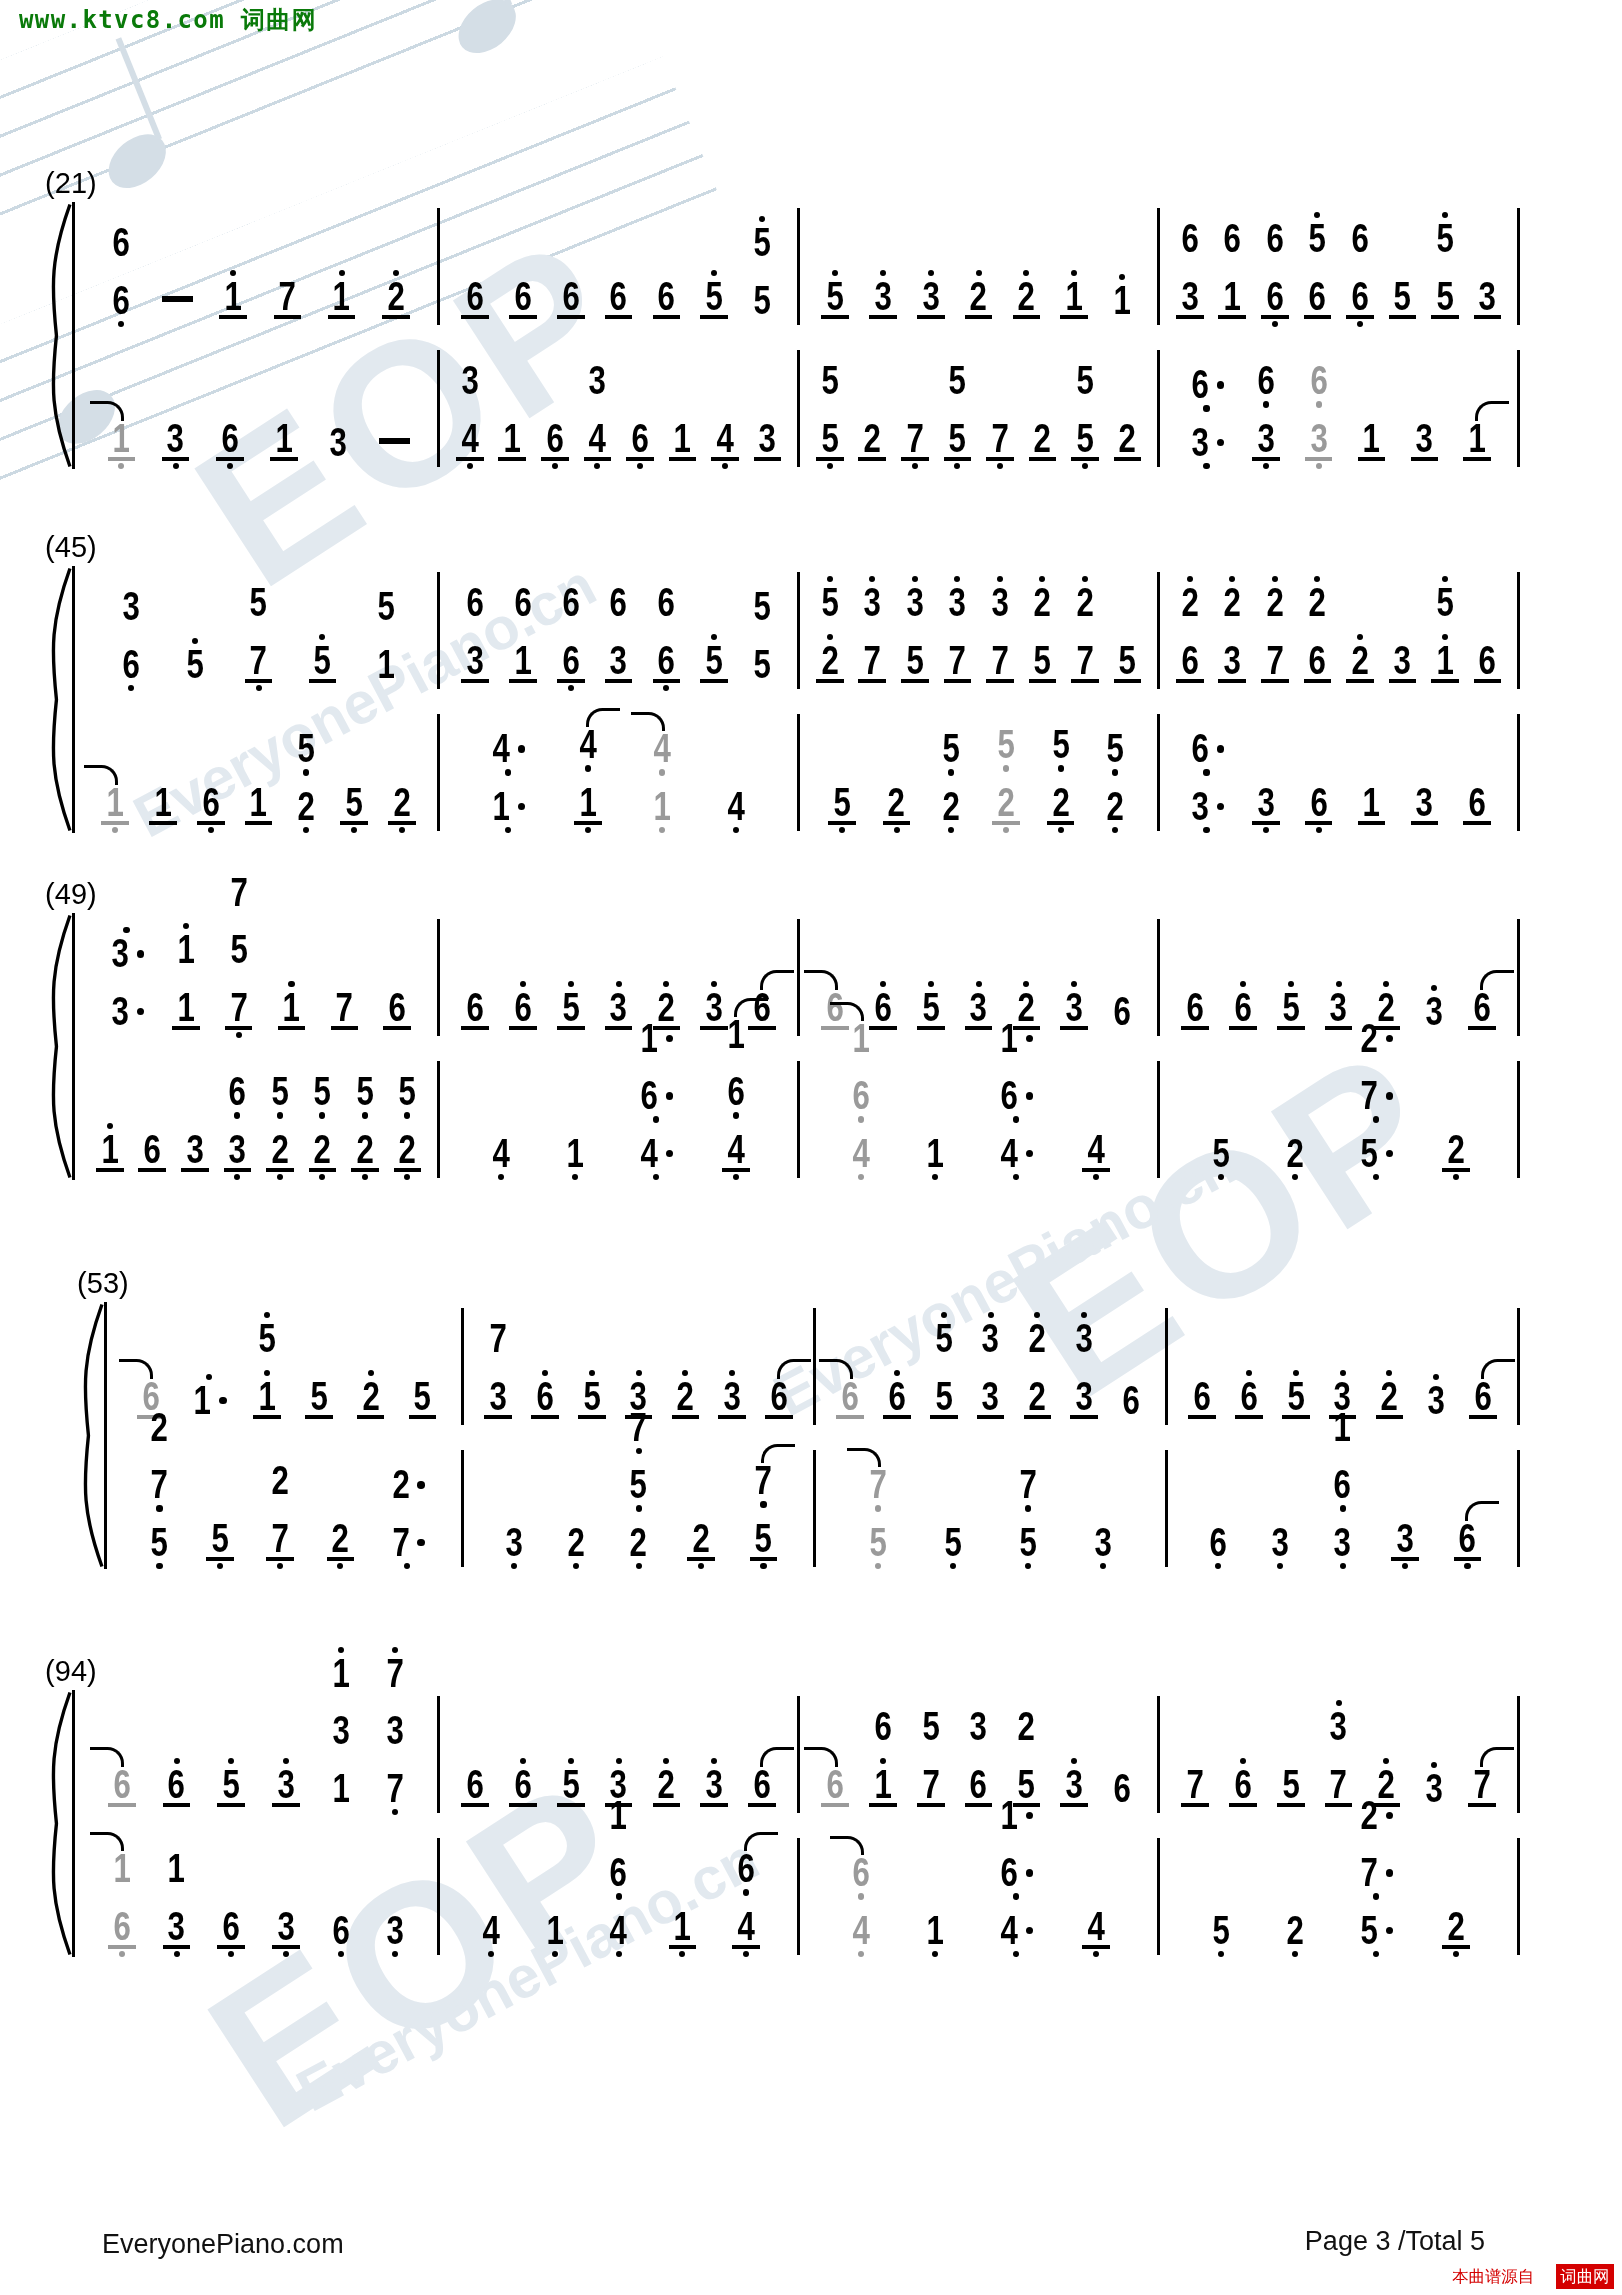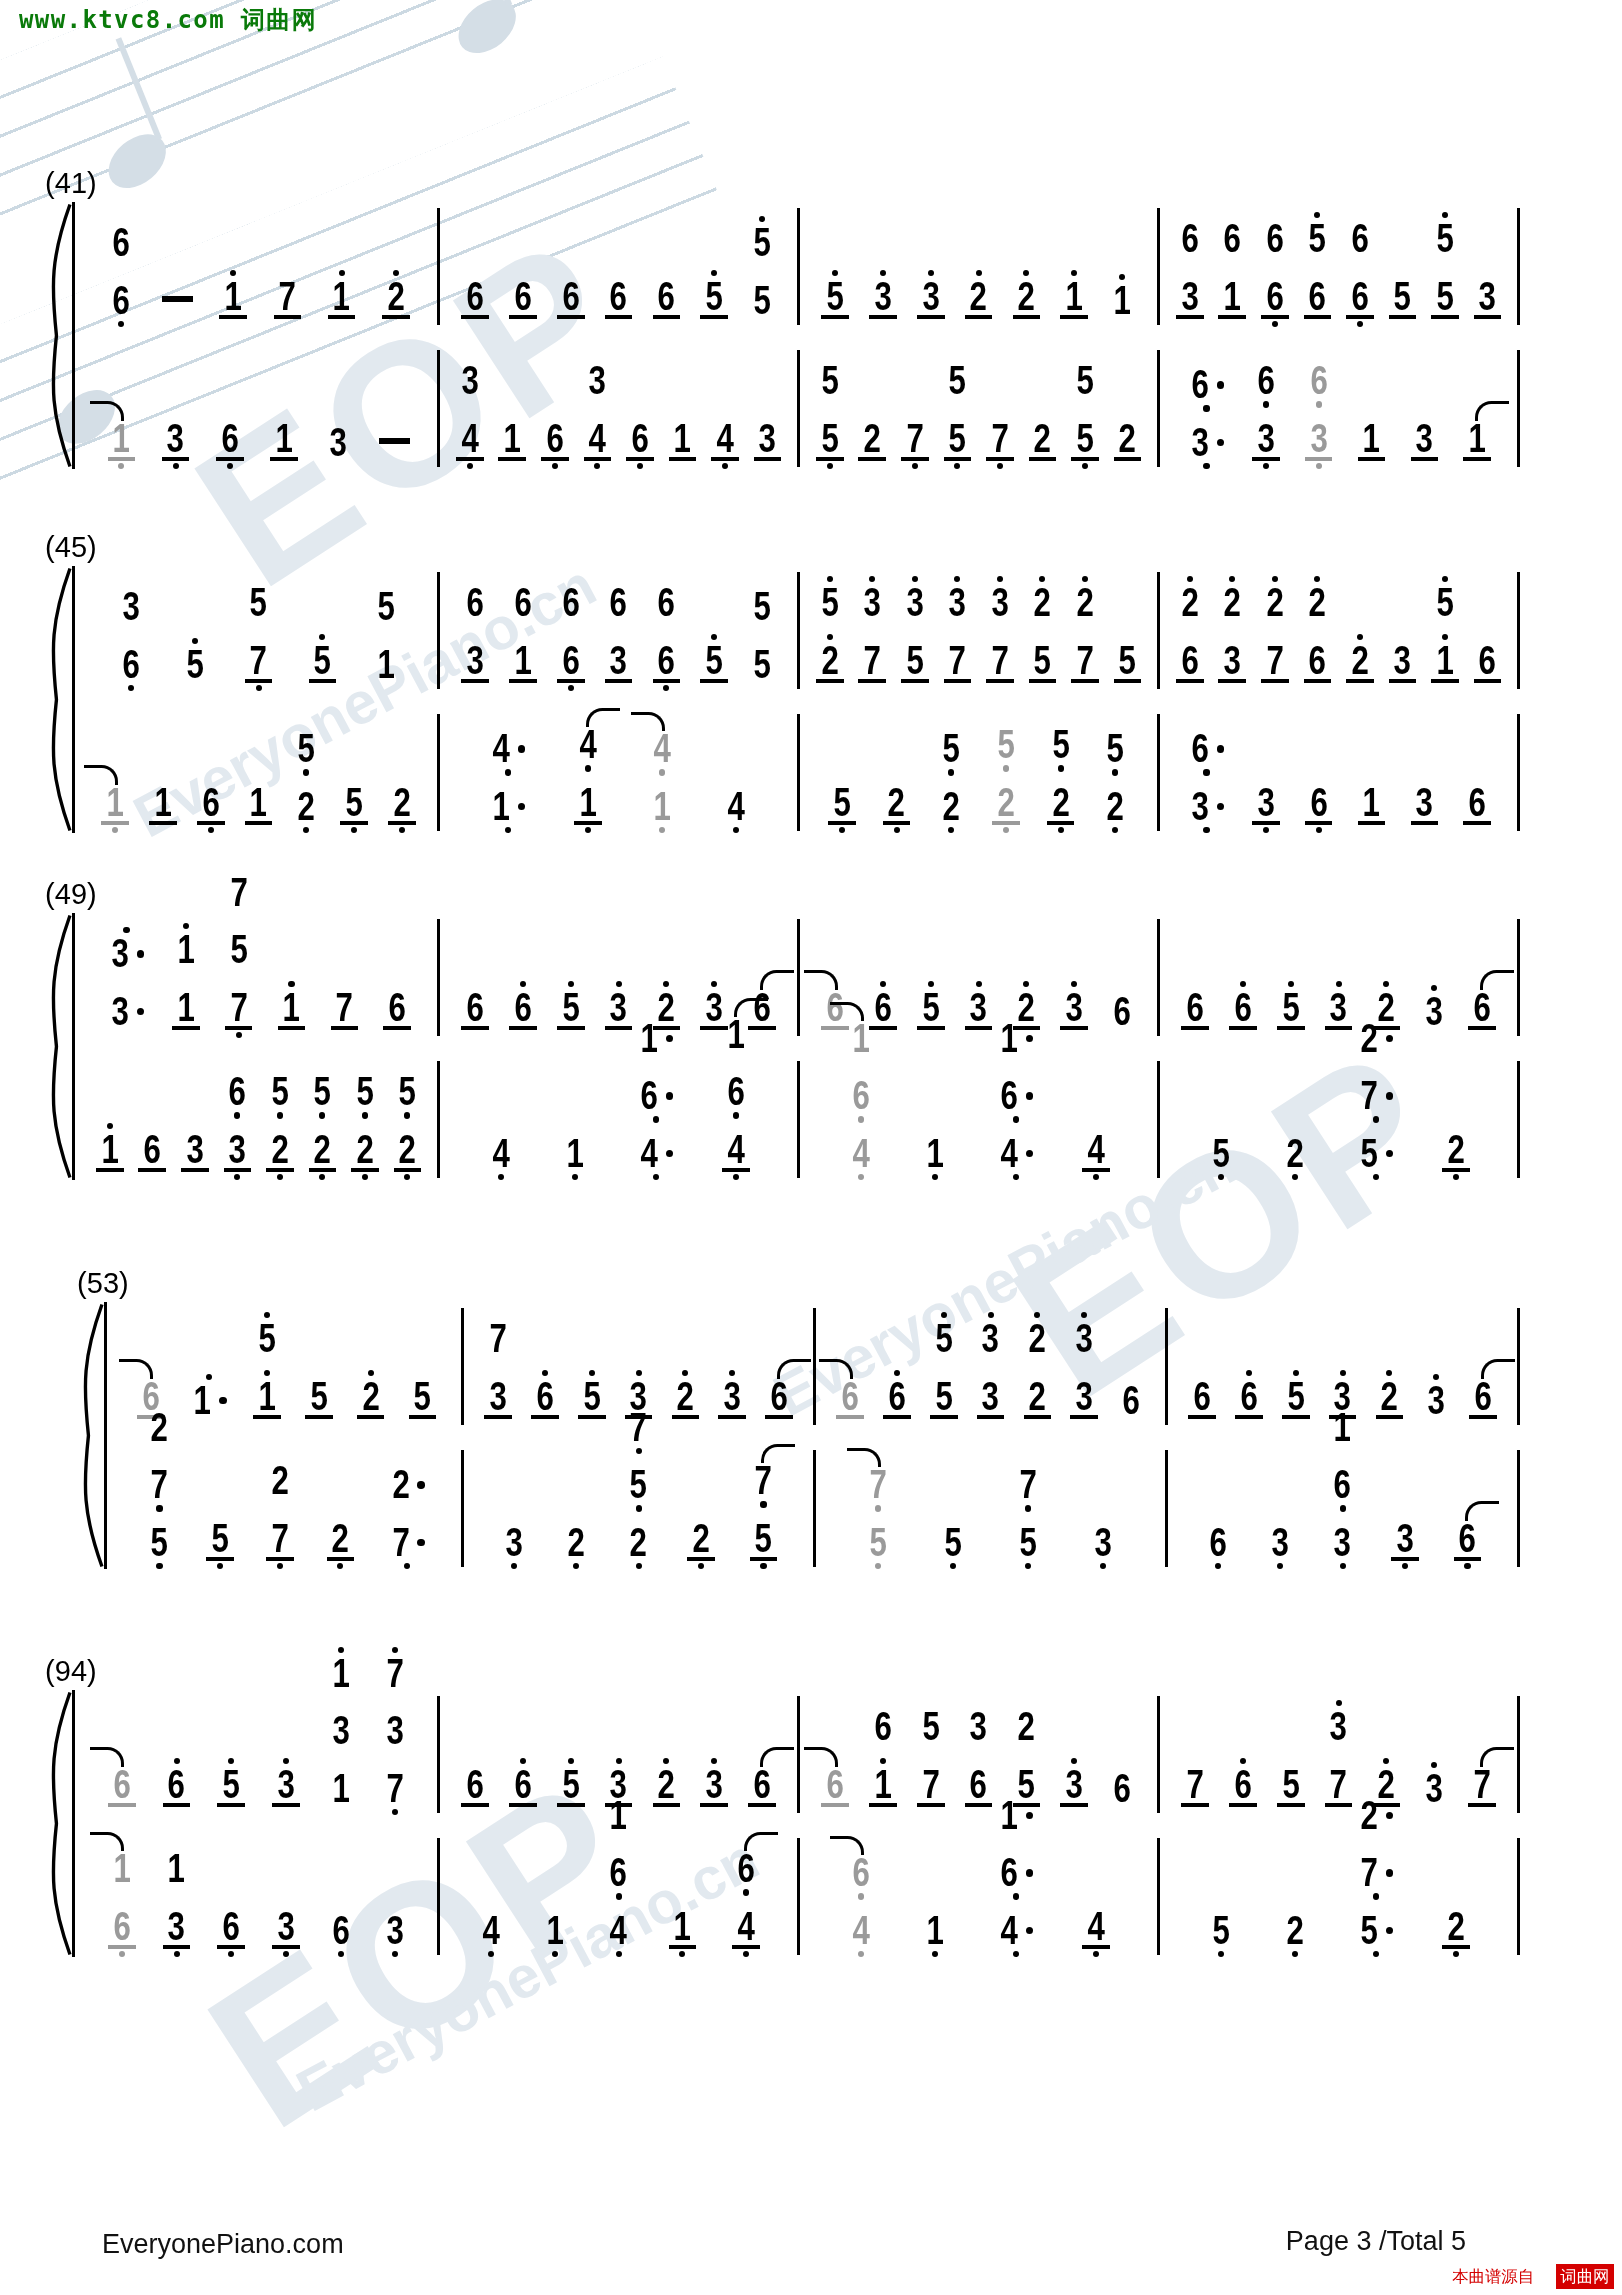--- a/index.html
+++ b/index.html
@@ -13,21 +13,21 @@
   .corner{position:absolute;left:-95px;top:-82px;width:784px;height:559px;
           transform:rotate(-22deg);transform-origin:center;z-index:0;}
   .staffline{position:absolute;left:0;width:784px;height:157px;
      background:repeating-linear-gradient(#fff 0 33px,#ccd9e2 33px 36px);}
   .notehead{position:absolute;width:65px;height:44px;background:#d4dee6;border-radius:50%;transform:rotate(-18deg);}
   .stem{position:absolute;width:5.5px;height:109px;background:#d4dee6;}
   
   .toplink{position:absolute;left:19px;top:4.1px;color:#0a7a0a;font-family:"DejaVu Sans Mono",monospace;
            font-size:24px;font-weight:bold;letter-spacing:1.4px;z-index:3;}
   .footer-left{position:absolute;left:102px;bottom:35px;font-size:27px;color:#111;z-index:3;}
-  .footer-right{position:absolute;right:157px;bottom:38px;font-size:27px;color:#111;z-index:3;}
+  .footer-right{position:absolute;right:138px;bottom:38px;font-size:27px;color:#111;z-index:3;}
   .footer-badge{position:absolute;right:9.5px;bottom:6px;font-size:16.4px;z-index:3;display:flex;align-items:center;gap:22px;}
   .footer-badge .t1{color:#d40000;}
   .footer-badge .t2{color:#fff;background:#d40000;padding:1.4px 4.1px;}
   
   #score{position:absolute;left:0;top:0;width:100%;height:100%;z-index:2;}
   .system{position:absolute;left:41px;right:102px;height:327px;}
   .syslabel{position:absolute;left:4.1px;top:-9.5px;font-size:29px;color:#000;}
   .brace{position:absolute;left:5.5px;top:26px;z-index:2;}
   .sysline{position:absolute;left:31px;top:26px;width:3.4px;height:267px;background:#000;}
   .staff{position:absolute;left:40px;right:0;display:flex;align-items:flex-end;}
@@ -68,21 +68,21 @@
   <div class="wm site" style="left:123px;top:791px;">EveryonePiano.cn</div>
   <div class="wm eop" style="left:975px;top:1247px;">EOP</div>
   <div class="wm site" style="left:763px;top:1370px;">EveryonePiano.cn</div>
   <div class="wm eop" style="left:170px;top:1977px;">EOP</div>
   <div class="wm site" style="left:286px;top:2065px;">EveryonePiano.cn</div>
 
   <div class="toplink">www.ktvc8.com 词曲网</div>
 
   <div id="score">
       <div class="system" style="top: 176px;">
-        <div class="syslabel">(41)</div>
+        <div class="syslabel">(21)</div>
         <svg class="brace" width="27" height="267" viewBox="0 0 40 392">
           <path d="M34,2 C6,80 6,120 14,196 C6,272 6,312 34,390" fill="none" stroke="#000" stroke-width="5"></path>
         </svg>
         <div class="sysline"></div>
         <div class="staff upper">
           <div class="measure">
             <div class="tok">
               <div class="cell">
                 <div class="dots"></div>
                 <div class="drow">

